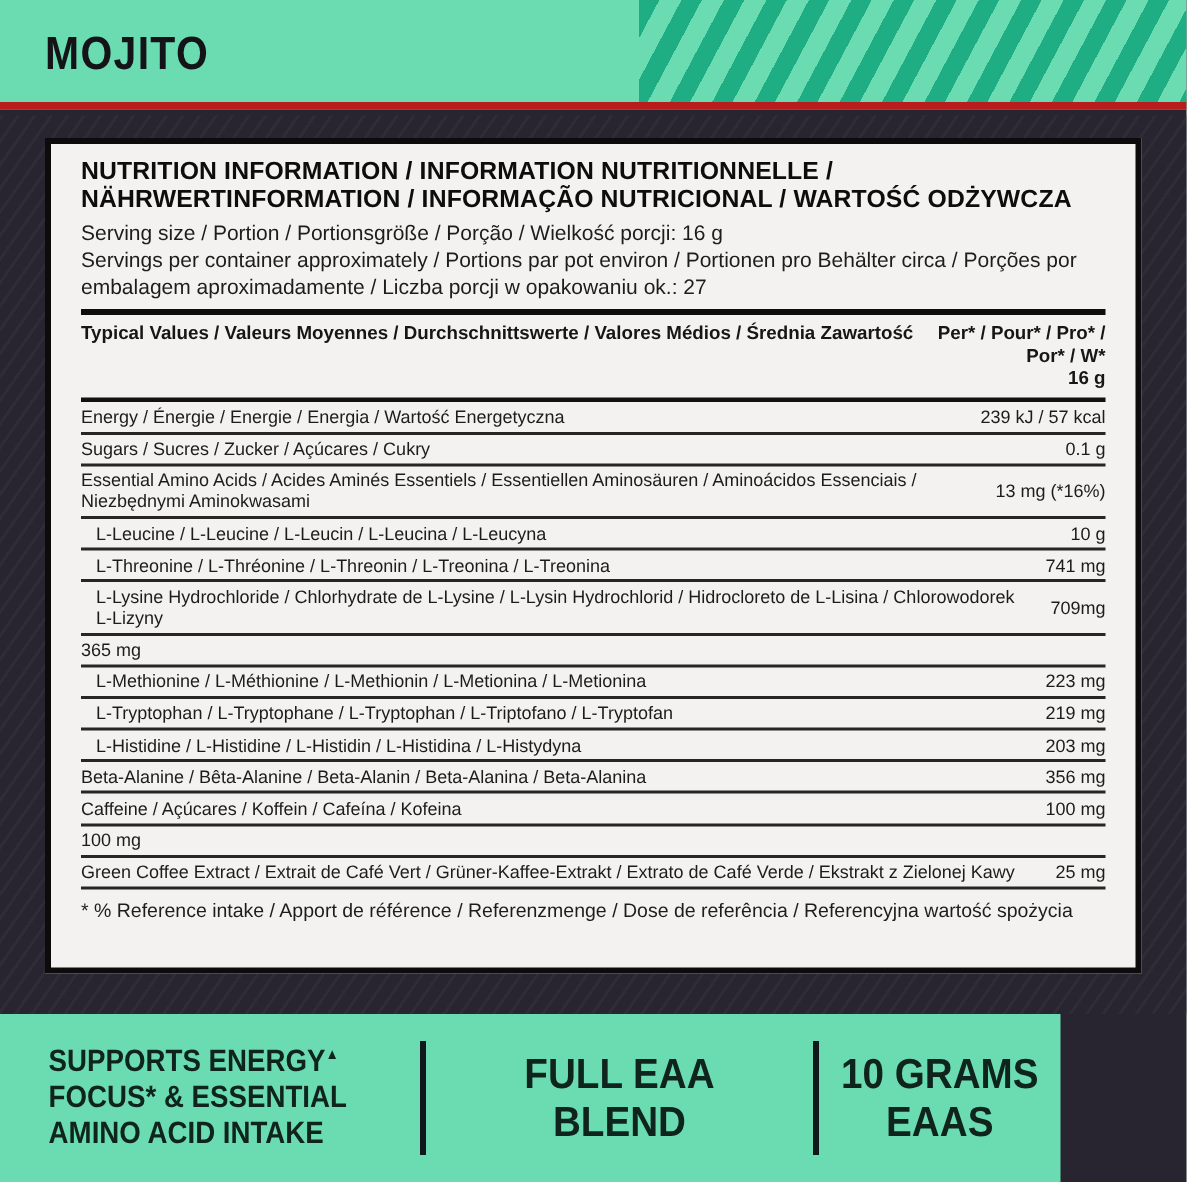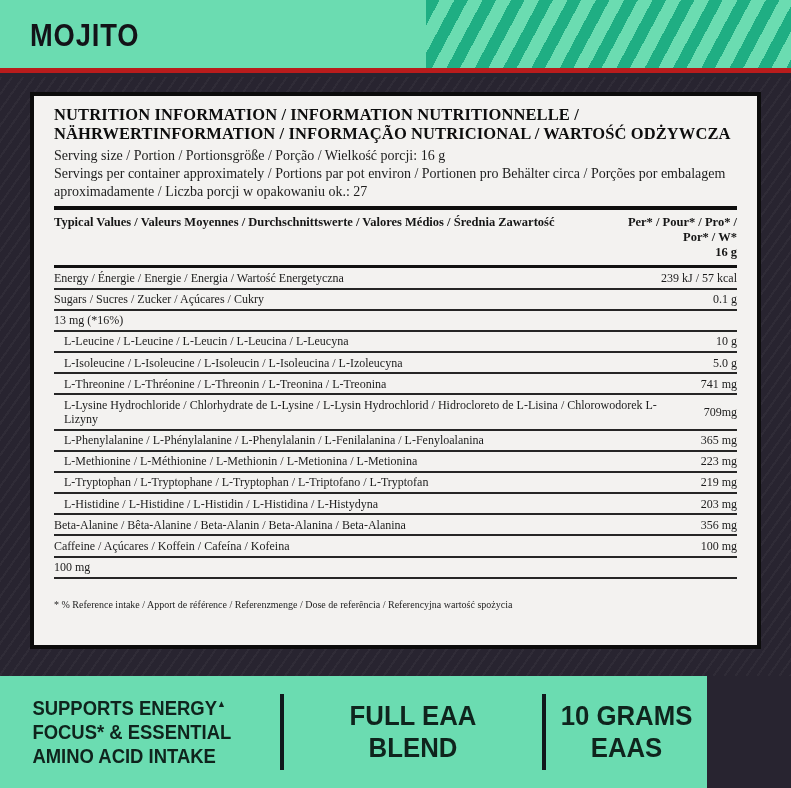--- a/index.html
+++ b/index.html
@@ -41,21 +41,20 @@
 
   
   .panel {
     position: absolute; left: 30px; top: 15px;
     width: 731px; height: 557px;
     background: #f3f2f0;
     border: 4px solid #0c0c0c;
     padding: 9px 20px 6px 20px;
     color: #161616;
     overflow: hidden;
-    font-family: Liberation Serif, serif;
   }
   .panel-title {
     font-size: 16.5px; font-weight: bold; line-height: 1.18; color: #0d0d0d;
     letter-spacing: 0.1px;
   }
   .serving-info { margin-top: 3px; font-size: 14px; line-height: 1.28; color: #1d1d1d; }
   .thick-rule { border-top: 4px solid #0e0e0e; margin-top: 5px; }
 
   .table-header {
     display: flex; justify-content: space-between;
@@ -69,21 +68,21 @@
     display: flex; justify-content: space-between; align-items: center;
     padding: 2.5px 0;
     border-bottom: 2px solid #262626;
     font-size: 12px; line-height: 1.18; color: #1c1c1c;
   }
   .row:last-of-type { border-bottom: 3px solid #111; }
   .row-label { flex: 1 1 auto; padding-right: 14px; }
   .row.indent .row-label { padding-left: 10px; }
   .row-value { flex: 0 0 auto; white-space: nowrap; text-align: right; }
 
-  .footnote { padding-top: 20px; font-size: 10px; color: #1d1d1d; }
+  .footnote { padding-top: 6px; font-size: 13px; color: #1d1d1d; }
 
   
   .bottom-band {
     position: absolute; left: 0; top: 676px; width: 707px; height: 112px;
     background: #6bdcb1;
     display: flex; align-items: center;
     color: #0f241d;
   }
   .claim-left {
     flex: 0 0 280px; padding-left: 36px;
@@ -131,40 +130,36 @@
 
     <div class="row">
       <div class="row-label">Energy / Énergie / Energie / Energia / Wartość Energetyczna</div>
       <div class="row-value">239 kJ / 57 kcal</div>
     </div>
     <div class="row">
       <div class="row-label">Sugars / Sucres / Zucker / Açúcares / Cukry</div>
       <div class="row-value">0.1 g</div>
     </div>
     <div class="row">
+      <div class="row-label">Essential Amino Acids / Acides Aminés Essentiels / Essentiellen Aminosäuren / Aminoácidos Essenciais / Niezbędnymi Aminokwasami</div>
       <div class="row-value">13 mg (*16%)</div>
     </div>
     <div class="row indent">
       <div class="row-label">L-Leucine / L-Leucine / L-Leucin / L-Leucina / L-Leucyna</div>
       <div class="row-value">10 g</div>
     </div>
     <div class="row indent">
-      <div class="row-label">L-Isoleucine / L-Isoleucine / L-Isoleucin / L-Isoleucina / L-Izoleucyna</div>
-      <div class="row-value">5.0 g</div>
-    </div>
-    <div class="row indent">
       <div class="row-label">L-Threonine / L-Thréonine / L-Threonin / L-Treonina / L-Treonina</div>
       <div class="row-value">741 mg</div>
     </div>
     <div class="row indent">
       <div class="row-label">L-Lysine Hydrochloride / Chlorhydrate de L-Lysine / L-Lysin Hydrochlorid / Hidrocloreto de L-Lisina / Chlorowodorek L-Lizyny</div>
       <div class="row-value">709mg</div>
     </div>
     <div class="row indent">
-      <div class="row-label">L-Phenylalanine / L-Phénylalanine / L-Phenylalanin / L-Fenilalanina / L-Fenyloalanina</div>
       <div class="row-value">365 mg</div>
     </div>
     <div class="row indent">
       <div class="row-label">L-Methionine / L-Méthionine / L-Methionin / L-Metionina / L-Metionina</div>
       <div class="row-value">223 mg</div>
     </div>
     <div class="row indent">
       <div class="row-label">L-Tryptophan / L-Tryptophane / L-Tryptophan / L-Triptofano / L-Tryptofan</div>
       <div class="row-value">219 mg</div>
     </div>
@@ -175,20 +170,24 @@
     <div class="row">
       <div class="row-label">Beta-Alanine / Bêta-Alanine / Beta-Alanin / Beta-Alanina / Beta-Alanina</div>
       <div class="row-value">356 mg</div>
     </div>
     <div class="row">
       <div class="row-label">Caffeine / Açúcares / Koffein / Cafeína / Kofeina</div>
       <div class="row-value">100 mg</div>
     </div>
     <div class="row">
       <div class="row-value">100 mg</div>
+    </div>
+    <div class="row">
+      <div class="row-label">Green Coffee Extract / Extrait de Café Vert / Grüner-Kaffee-Extrakt / Extrato de Café Verde / Ekstrakt z Zielonej Kawy</div>
+      <div class="row-value">25 mg</div>
     </div>
 
     <div class="footnote">* % Reference intake / Apport de référence / Referenzmenge / Dose de referência / Referencyjna wartość spożycia</div>
   </div>
 </div>
 
 <div class="bottom-band">
   <div class="claim-left">
     <div><span>SUPPORTS ENERGY</span><sup>▲</sup></div>
     <div>FOCUS* &amp; ESSENTIAL</div>

